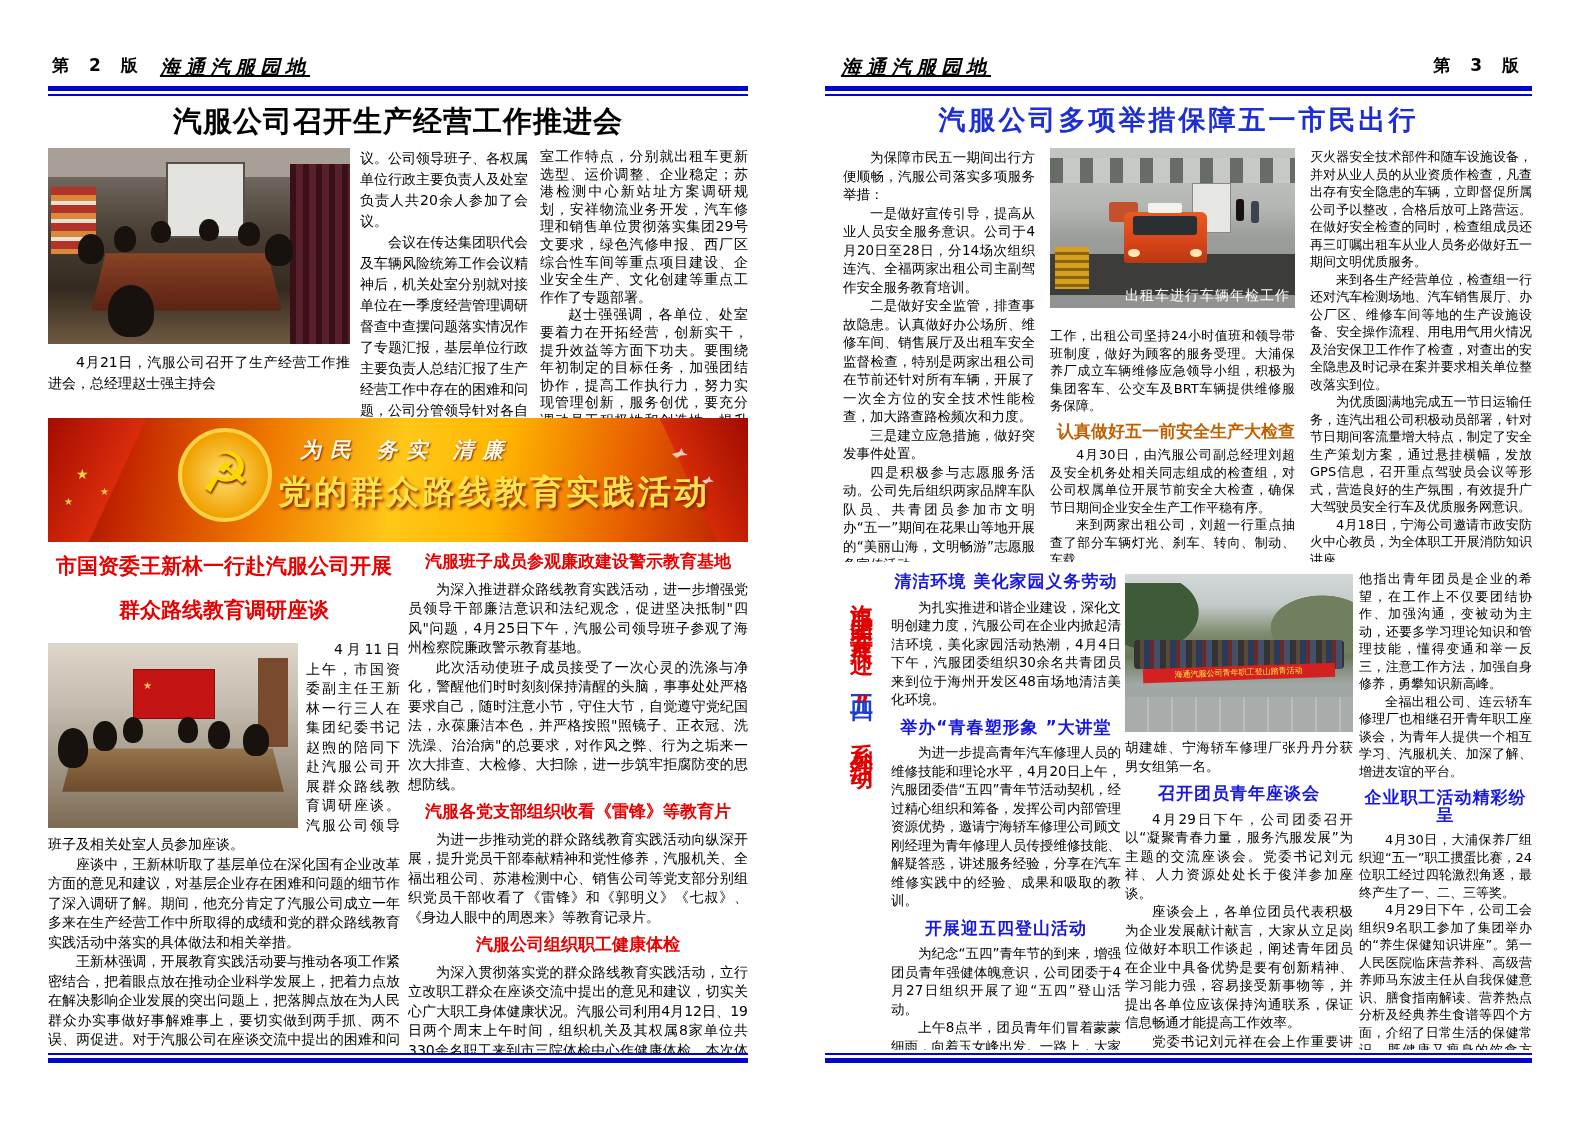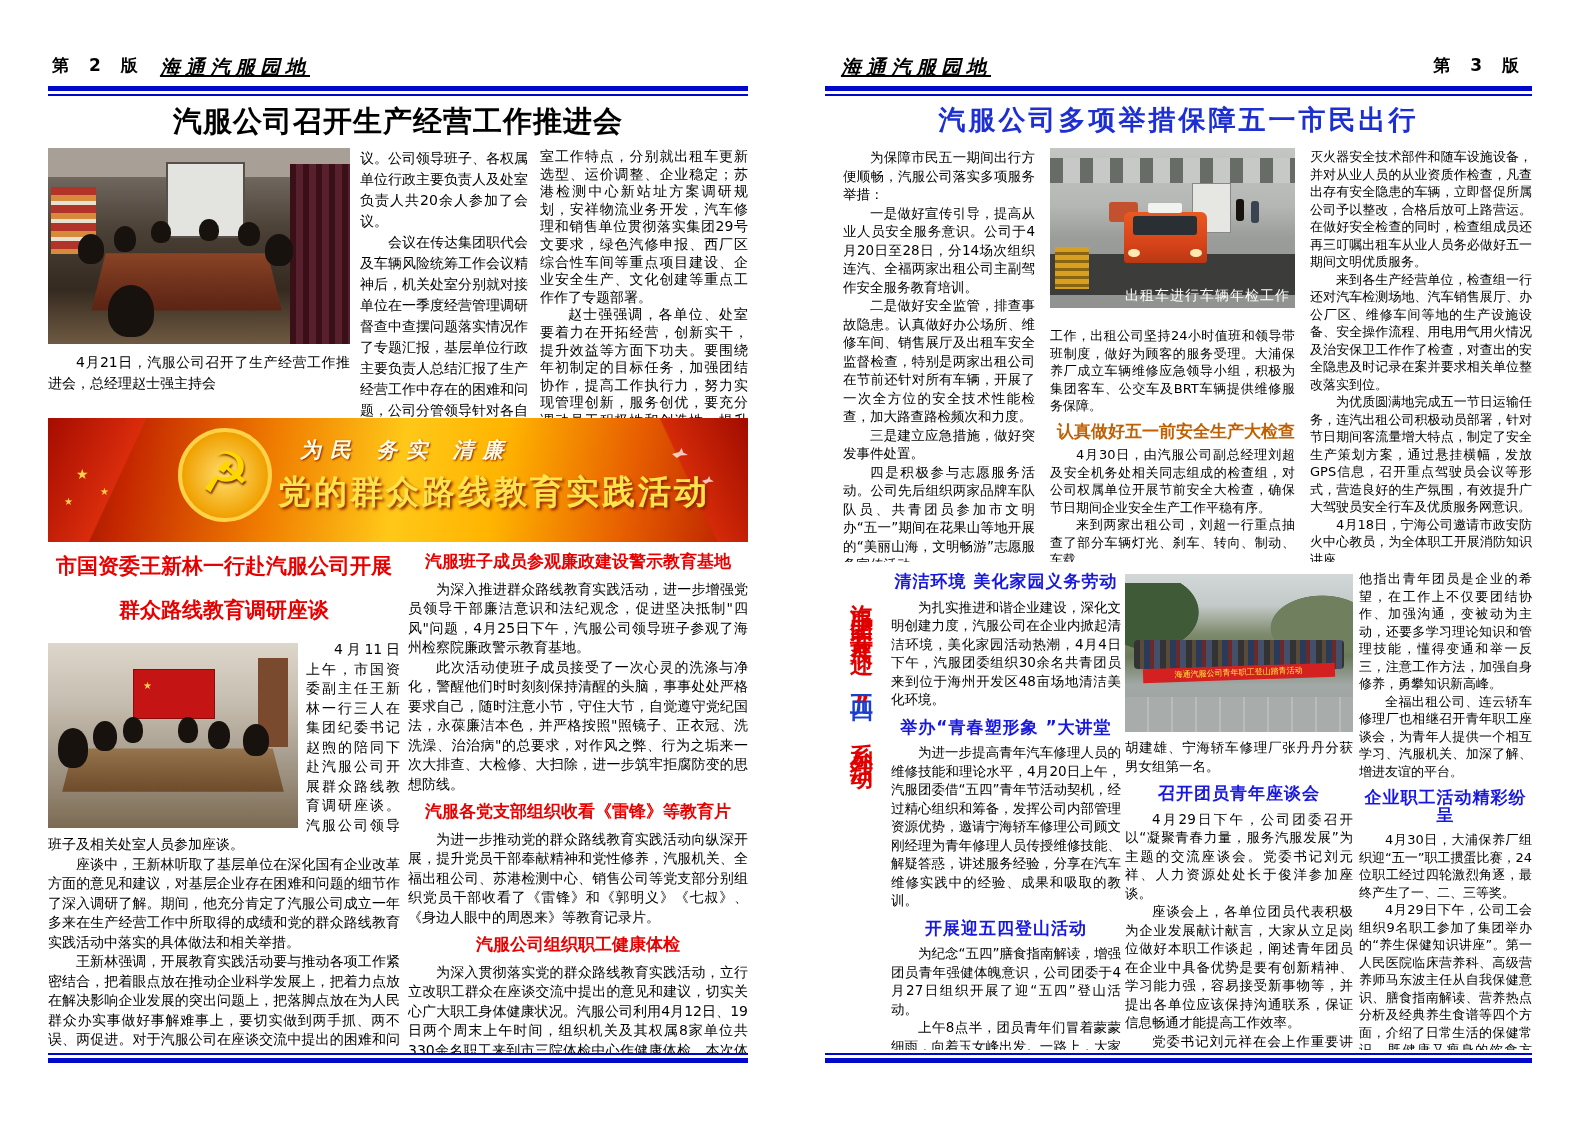--- a/index.html
+++ b/index.html
@@ -191,21 +191,21 @@
     <div class="abs vside" style="left:20px;top:545px;height:465px;">
       <span>汽服团委开展迎</span><span>“</span><span class="hl">五四</span><span>”</span><span>系列活动</span>
     </div>
 
     <div class="abs jp f135 clip" style="left:66px;top:530px;width:230px;height:480px;">
       <h3 class="btitle" style="margin-top:2px;">清洁环境 美化家园义务劳动</h3>
       <p>为扎实推进和谐企业建设，深化文明创建力度，汽服公司在企业内掀起清洁环境，美化家园活动热潮，4月4日下午，汽服团委组织30余名共青团员来到位于海州开发区48亩场地清洁美化环境。</p>
       <h3 class="btitle">举办“青春塑形象 ”大讲堂</h3>
       <p>为进一步提高青年汽车修理人员的维修技能和理论水平，4月20日上午，汽服团委借“五四”青年节活动契机，经过精心组织和筹备，发挥公司内部管理资源优势，邀请宁海轿车修理公司顾文刚经理为青年修理人员传授维修技能、解疑答惑，讲述服务经验，分享在汽车维修实践中的经验、成果和吸取的教训。</p>
       <h3 class="btitle">开展迎五四登山活动</h3>
-      <p>为纪念“五四”膳食指南解读，增强团员青年强健体魄意识，公司团委于4月27日组织开展了迎“五四”登山活动。</p>
+      <p>为纪念“五四”青年节的到来，增强团员青年强健体魄意识，公司团委于4月27日组织开展了迎“五四”登山活动。</p>
       <p>上午8点半，团员青年们冒着蒙蒙细雨，向着玉女峰出发。一路上，大家你追我赶又相互协作，体现着青年同事之间团队协作精神。登山活动在欢乐、文明、和谐的氛围中圆满完成。最终汽车修理公司</p>
     </div>
 
     <div class="abs jp f135 clip" style="left:300px;top:530px;width:228px;height:480px;">
       <div class="photo" style="width:228px;height:158px;margin:4px 0 6px 0;background:linear-gradient(180deg,#d2d7d8 0%,#c3c9c8 20%,#7e8a6c 38%,#6a7a5a 52%,#a2a8a6 70%,#9aa09e 100%);">
         <div class="abs" style="left:-6%;top:6%;width:42%;height:46%;background:radial-gradient(ellipse at 40% 40%,#3f5a36 0 60%,transparent 61%);"></div>
         <div class="abs" style="right:-4%;top:10%;width:44%;height:40%;background:radial-gradient(ellipse at 60% 60%,#70805e 0 60%,transparent 61%);"></div>
         <div class="abs" style="left:4%;top:42%;width:92%;height:18%;background:repeating-linear-gradient(90deg,#333 0 6px,#5a4a3a 6px 10px,#2a3a5a 10px 16px,#6a2a2a 16px 20px,#44506a 20px 26px);border-radius:4px;"></div>
         <div class="abs" style="left:8%;top:58%;width:84%;height:14px;background:#d42020;transform:rotate(-2deg);color:#ffe840;font-size:8px;line-height:14px;text-align:center;white-space:nowrap;overflow:hidden;">海通汽服公司青年职工登山踏青活动</div>
         <div class="abs" style="left:0;bottom:0;width:100%;height:22%;background:repeating-linear-gradient(90deg,#a8adab 0 22px,#b8bdbb 22px 24px);"></div>

